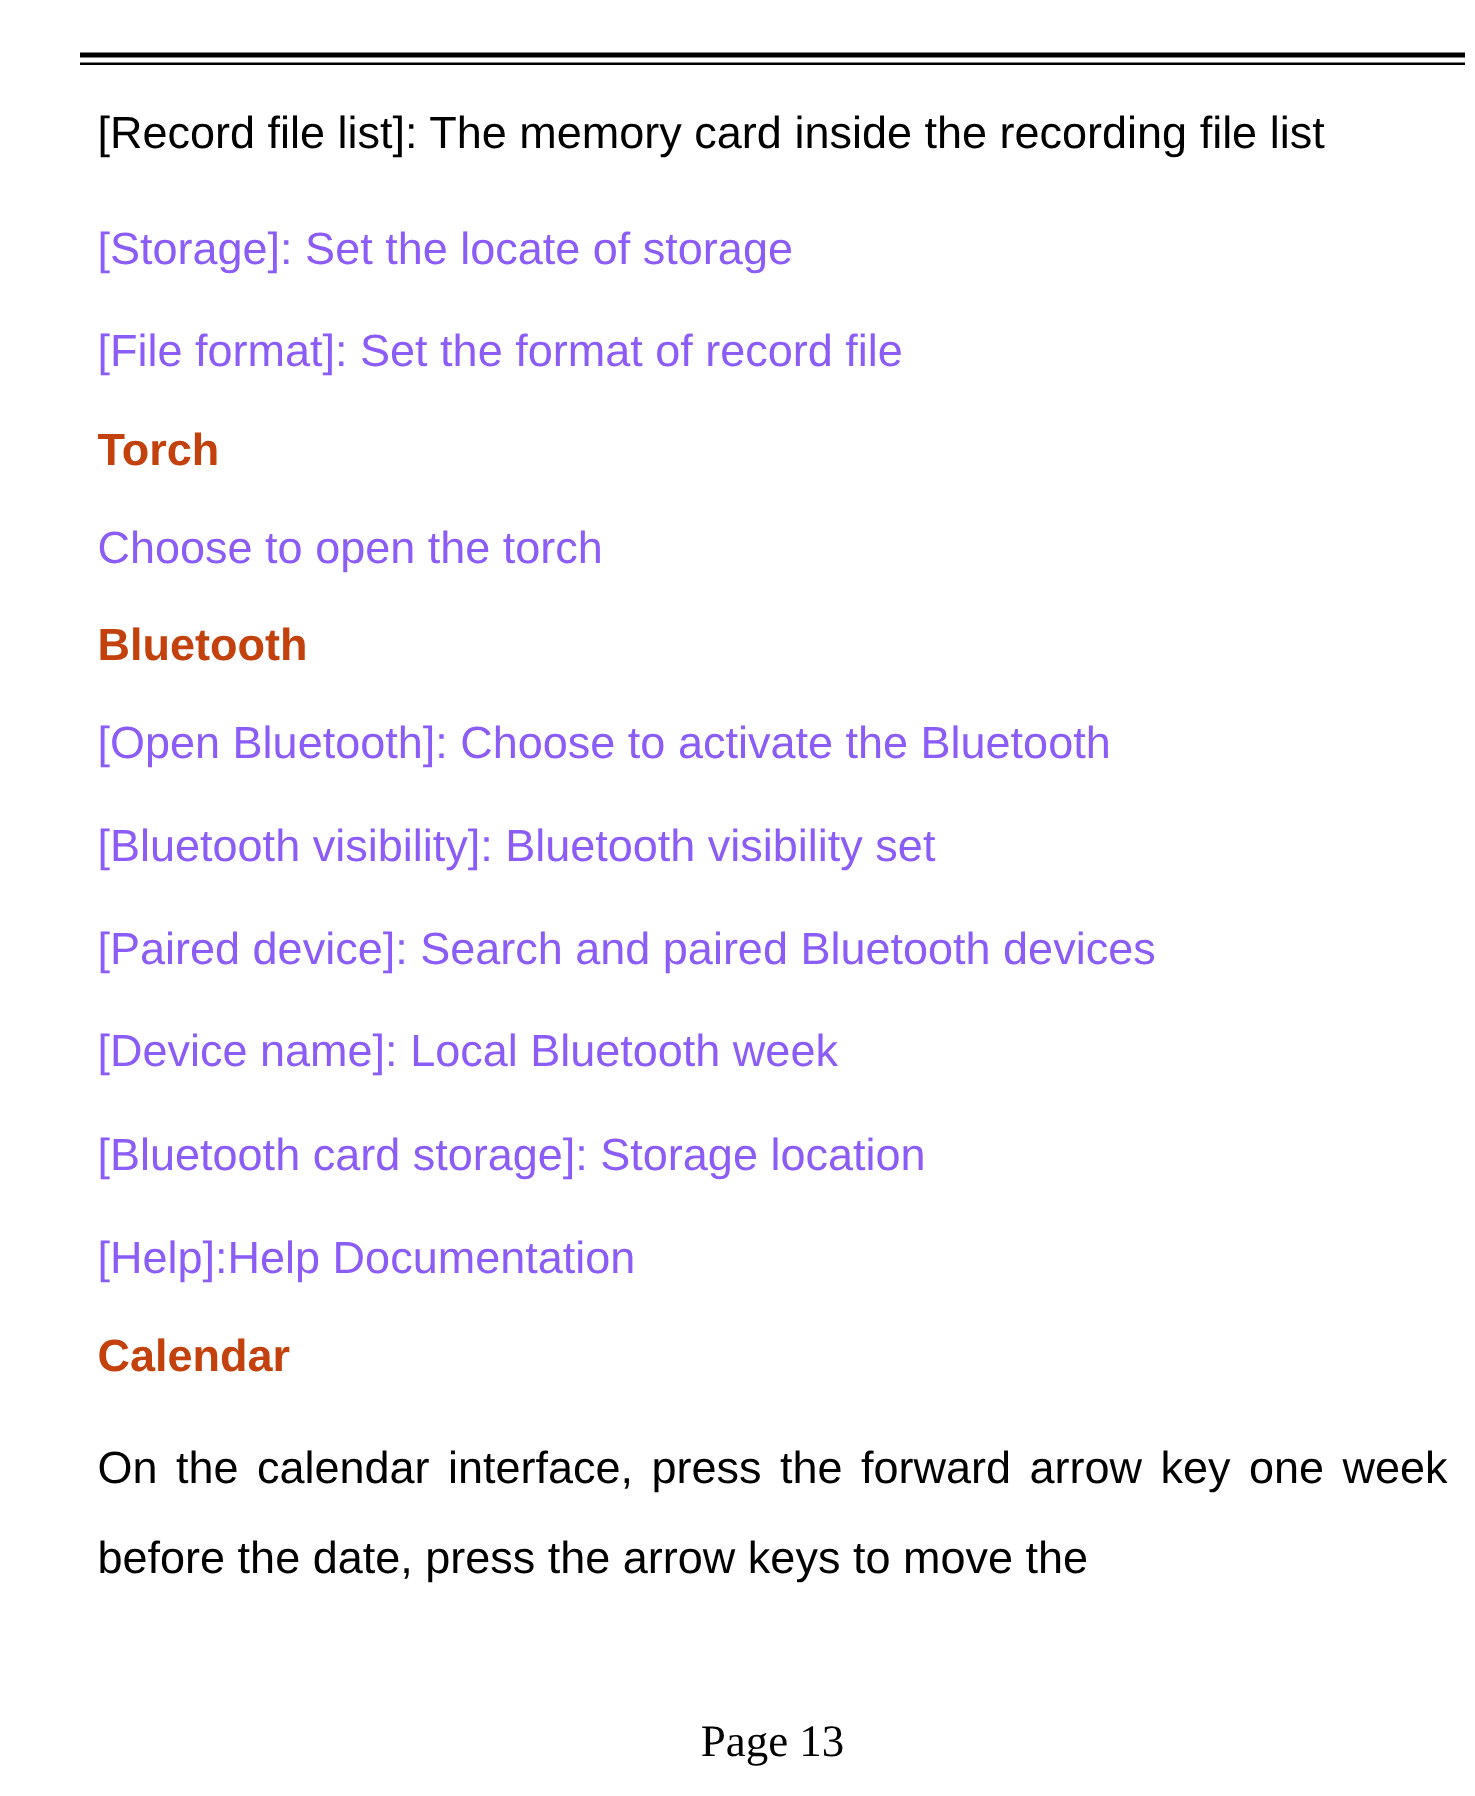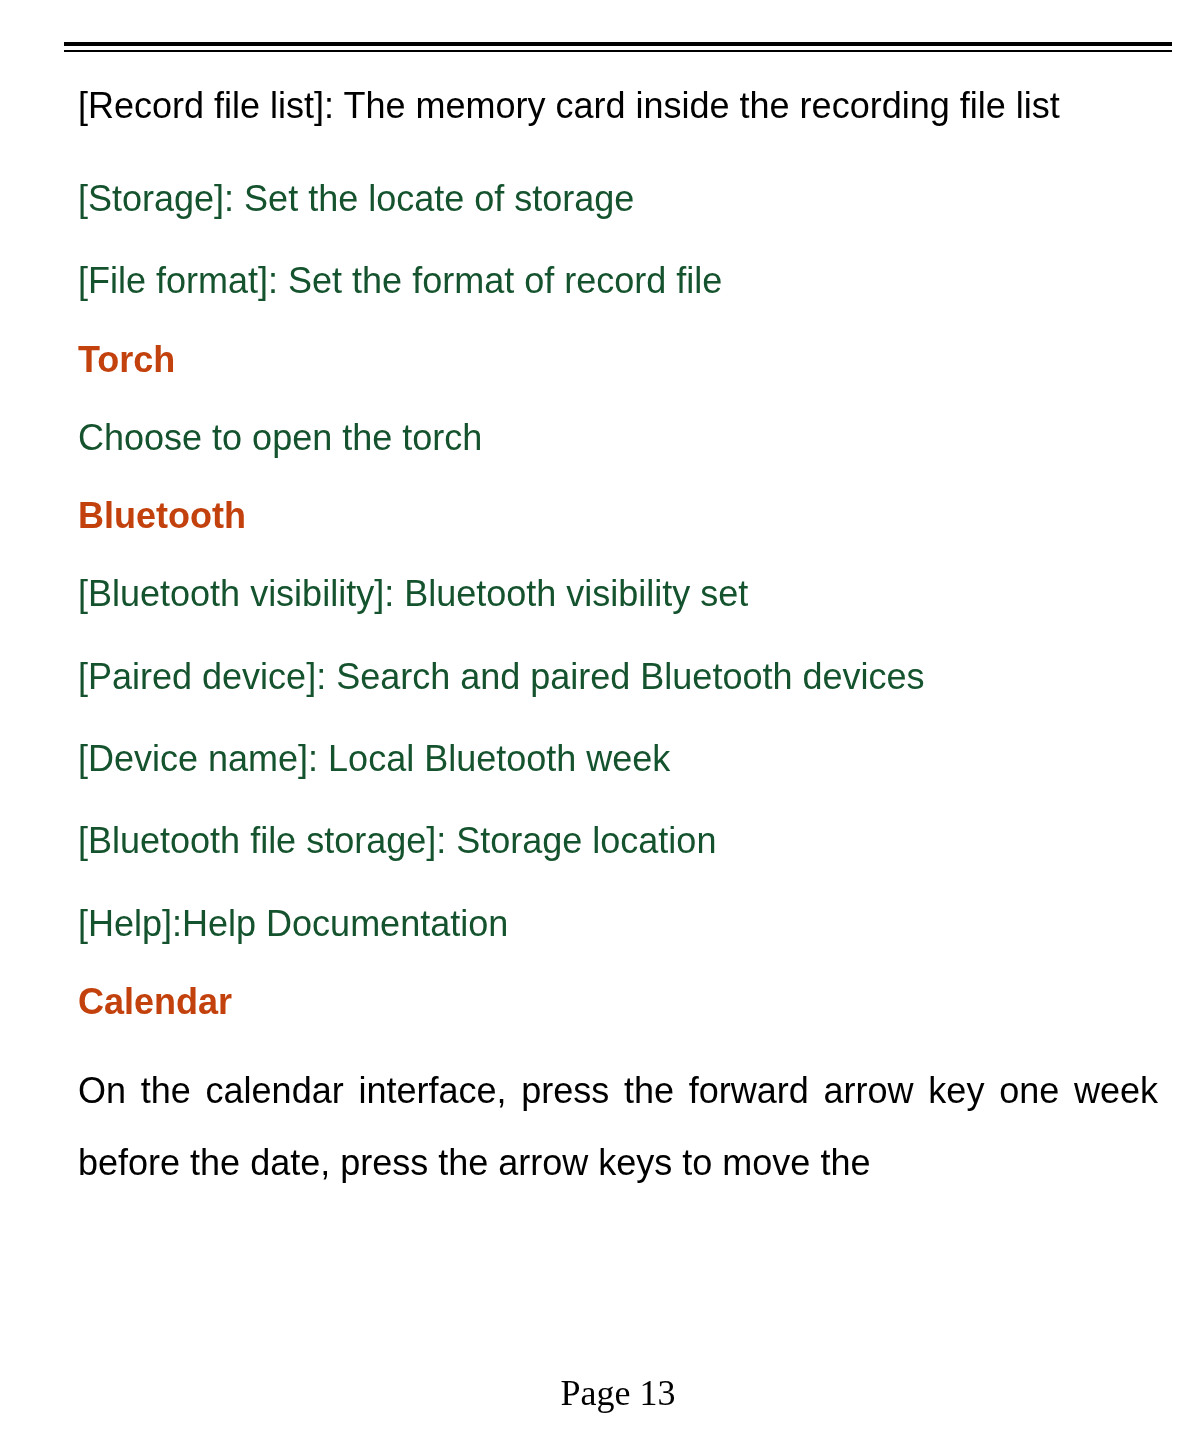--- a/index.html
+++ b/index.html
@@ -29,21 +29,21 @@
     .para {
       font-size: 36px;
       line-height: 2.0;
       color: #000;
       margin-bottom: 32px;
       text-align: justify;
     }
     .para-tight {
       font-size: 36px;
       line-height: 1.4;
-      color: #14532d;
+      color: #8b5cf6;
       margin-bottom: 32px;
     }
     .heading {
       font-size: 36px;
       font-weight: bold;
       color: #c2410c;
       margin-bottom: 32px;
     }
     .page-number {
       position: absolute;
@@ -61,23 +61,24 @@
 
 <div class="page-container">
   <div class="top-rule"></div>
   <div class="content">
     <p class="para">[Record file list]: The memory card inside the recording file list</p>
     <p class="para-tight">[Storage]: Set the locate of storage</p>
     <p class="para-tight">[File format]: Set the format of record file</p>
     <p class="heading">Torch</p>
     <p class="para-tight">Choose to open the torch</p>
     <p class="heading">Bluetooth</p>
+    <p class="para-tight">[Open Bluetooth]: Choose to activate the Bluetooth</p>
     <p class="para-tight">[Bluetooth visibility]: Bluetooth visibility set</p>
     <p class="para-tight">[Paired device]: Search and paired Bluetooth devices</p>
     <p class="para-tight">[Device name]: Local Bluetooth week</p>
-    <p class="para-tight">[Bluetooth file storage]: Storage location</p>
+    <p class="para-tight">[Bluetooth card storage]: Storage location</p>
     <p class="para-tight">[Help]:Help Documentation</p>
     <p class="heading">Calendar</p>
     <p class="para">On the calendar interface, press the forward arrow key one week before the date, press the arrow keys to move the</p>
   </div>
 </div>
 
 <div class="page-number">Page 13</div>
 
 </body></html>

